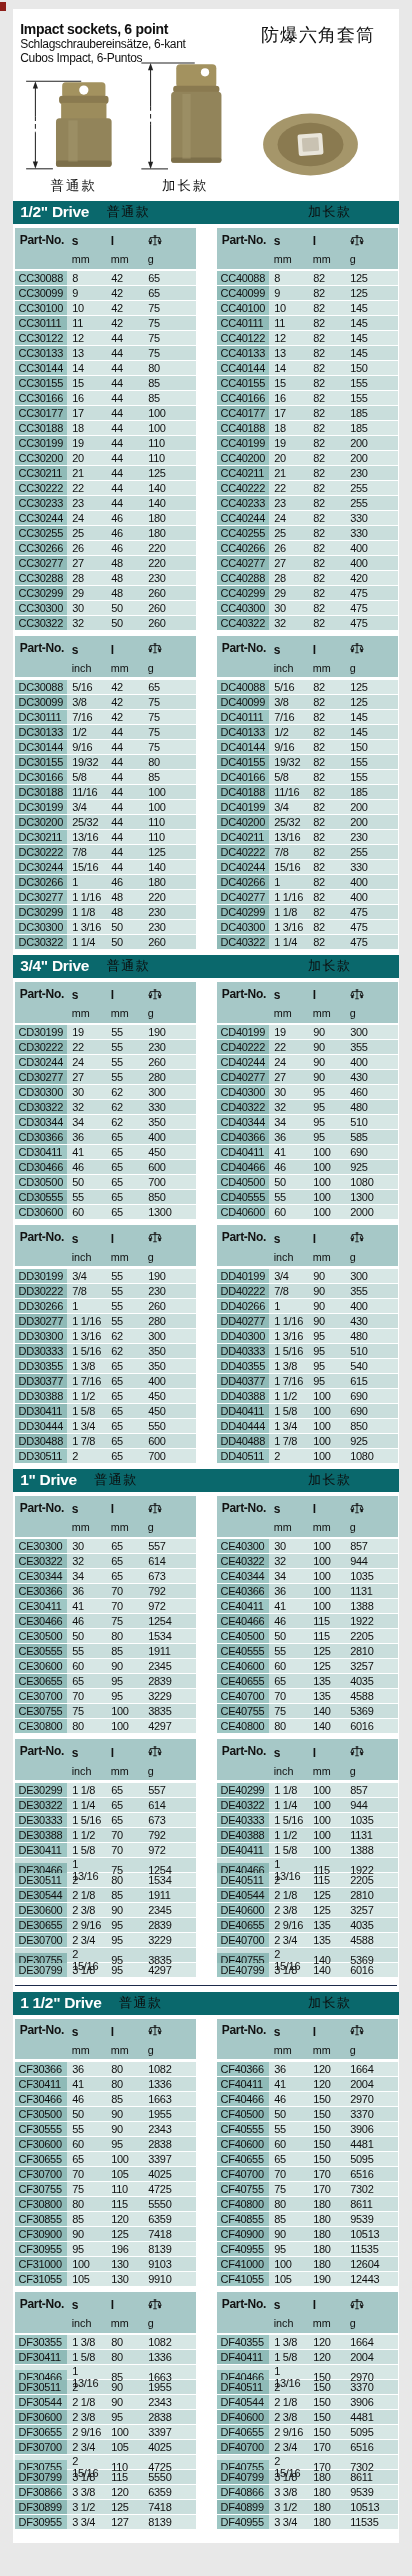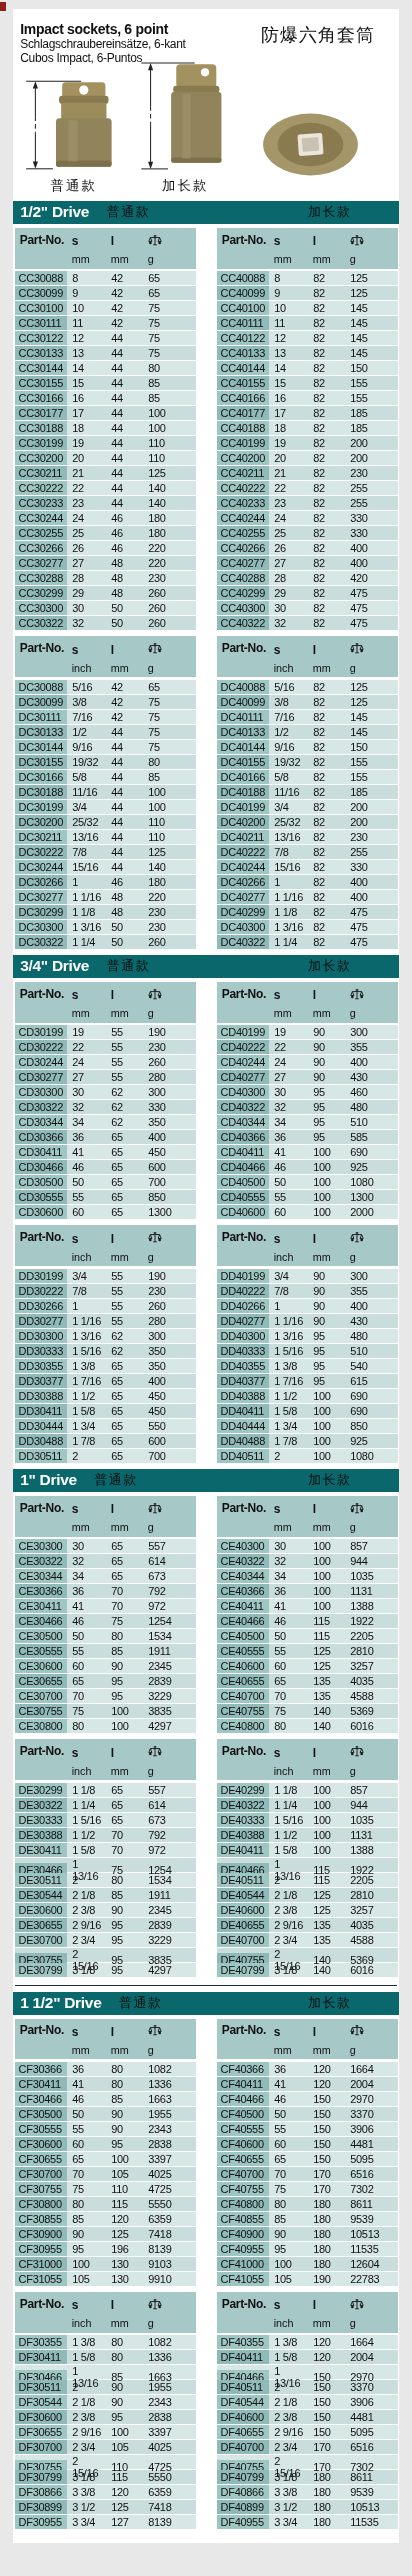--- a/index.html
+++ b/index.html
@@ -1894,21 +1894,21 @@
           <div class="trow dark">
             <div class="td-part">CF41000</div>
             <div class="td-val">100</div>
             <div class="td-val">180</div>
             <div class="td-val">12604</div>
           </div>
           <div class="trow light">
             <div class="td-part">CF41055</div>
             <div class="td-val">105</div>
             <div class="td-val">190</div>
-            <div class="td-val">22783</div>
+            <div class="td-val">12443</div>
           </div>
         </div>
       </div>
       <div class="tables-row">
         <div class="tcol">
           <div class="thead">
             <div class="th-part">Part-No.</div>
             <div class="hcell">
               <div class="h-sym">s</div>
               <div class="h-unit">inch</div>

